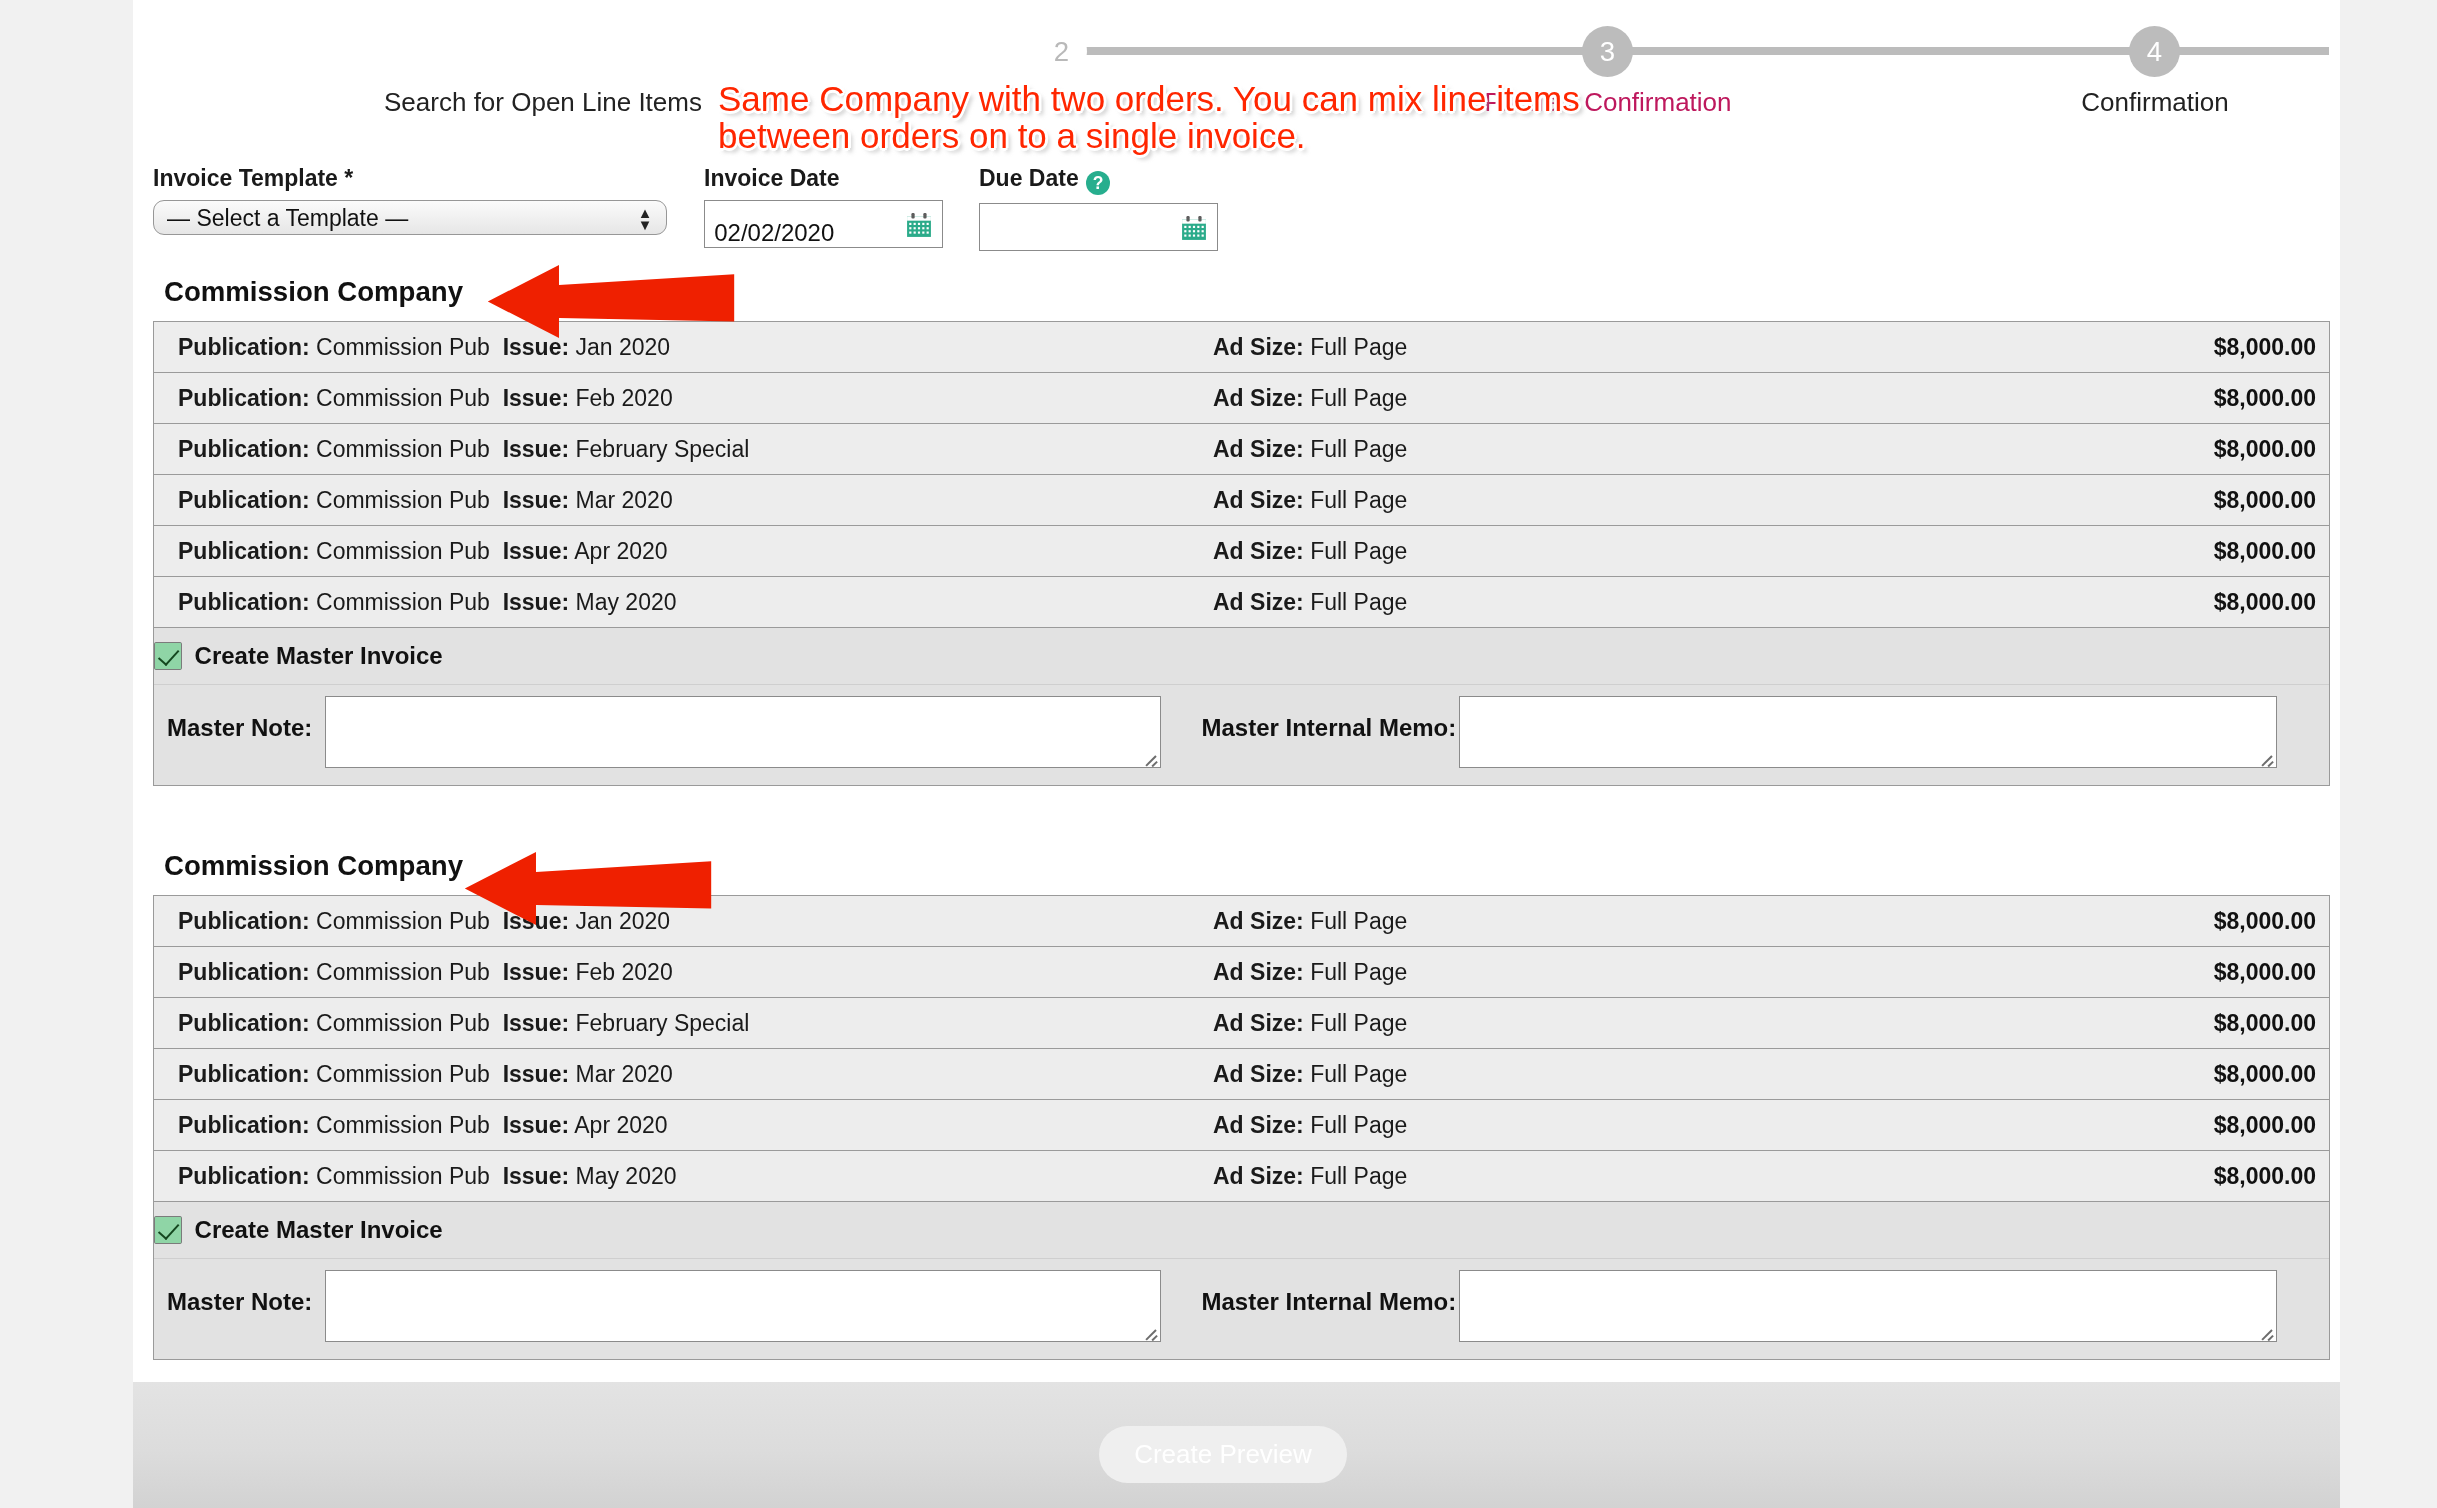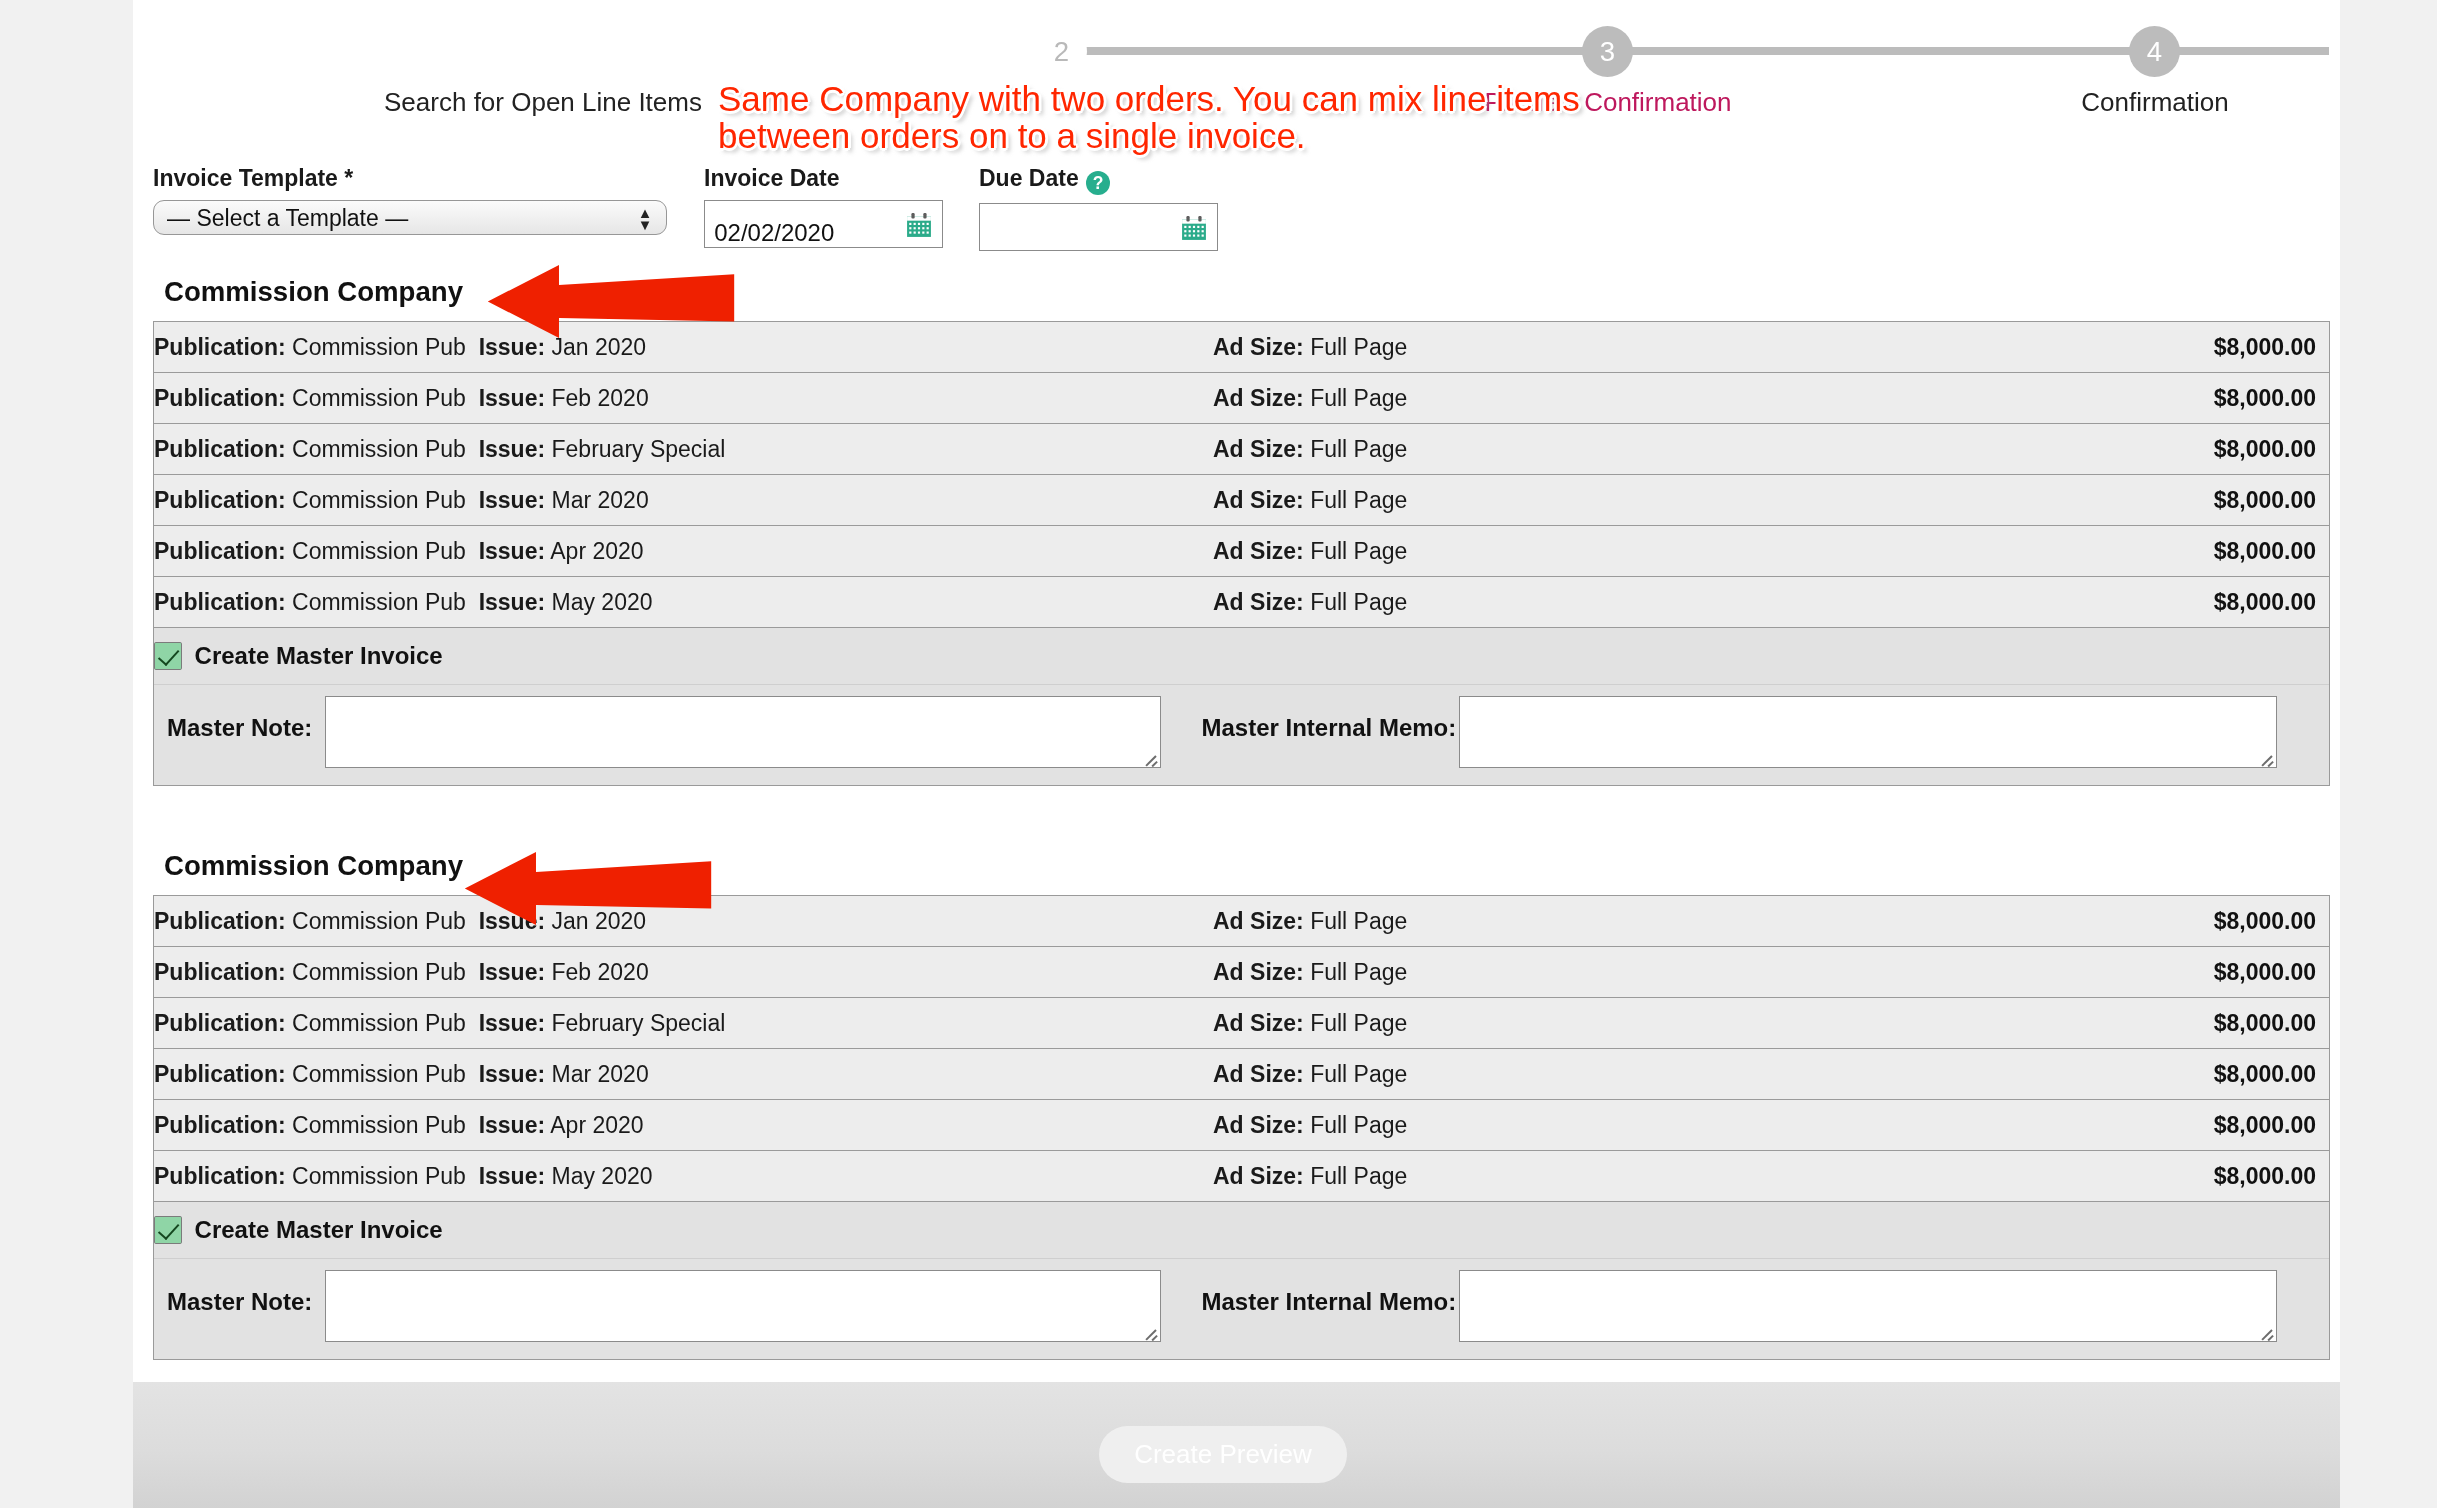--- a/index.html
+++ b/index.html
@@ -87,21 +87,21 @@
     font-size: 27.6px; font-weight: bold; color: #111;
     margin: 0 0 13px 11px;
   }
   .lines-box { border: 1.8px solid #9a9a9a; background: #ededed; }
   .line-row {
     position: relative; height: 51px;
     border-bottom: 1.8px solid #9a9a9a;
     background: #ededed;
     display: flex; align-items: center;
   }
-  .lr-left { position: absolute; left: 0; font-size: 23px; color: #1a1a1a; white-space: nowrap; }
+  .lr-left { position: absolute; left: 24px; font-size: 23px; color: #1a1a1a; white-space: nowrap; }
   .lr-mid  { position: absolute; left: 1059px; font-size: 23px; color: #1a1a1a; white-space: nowrap; }
   .lr-right{ position: absolute; right: 13px; font-size: 23px; font-weight: bold; color: #111; }
   .b { font-weight: bold; }
 
   .master-bar {
     height: 57px; display: flex; align-items: center;
     background: #e2e2e2;
     border-bottom: 0.9px solid #cfcfcf;
   }
   .chk {

